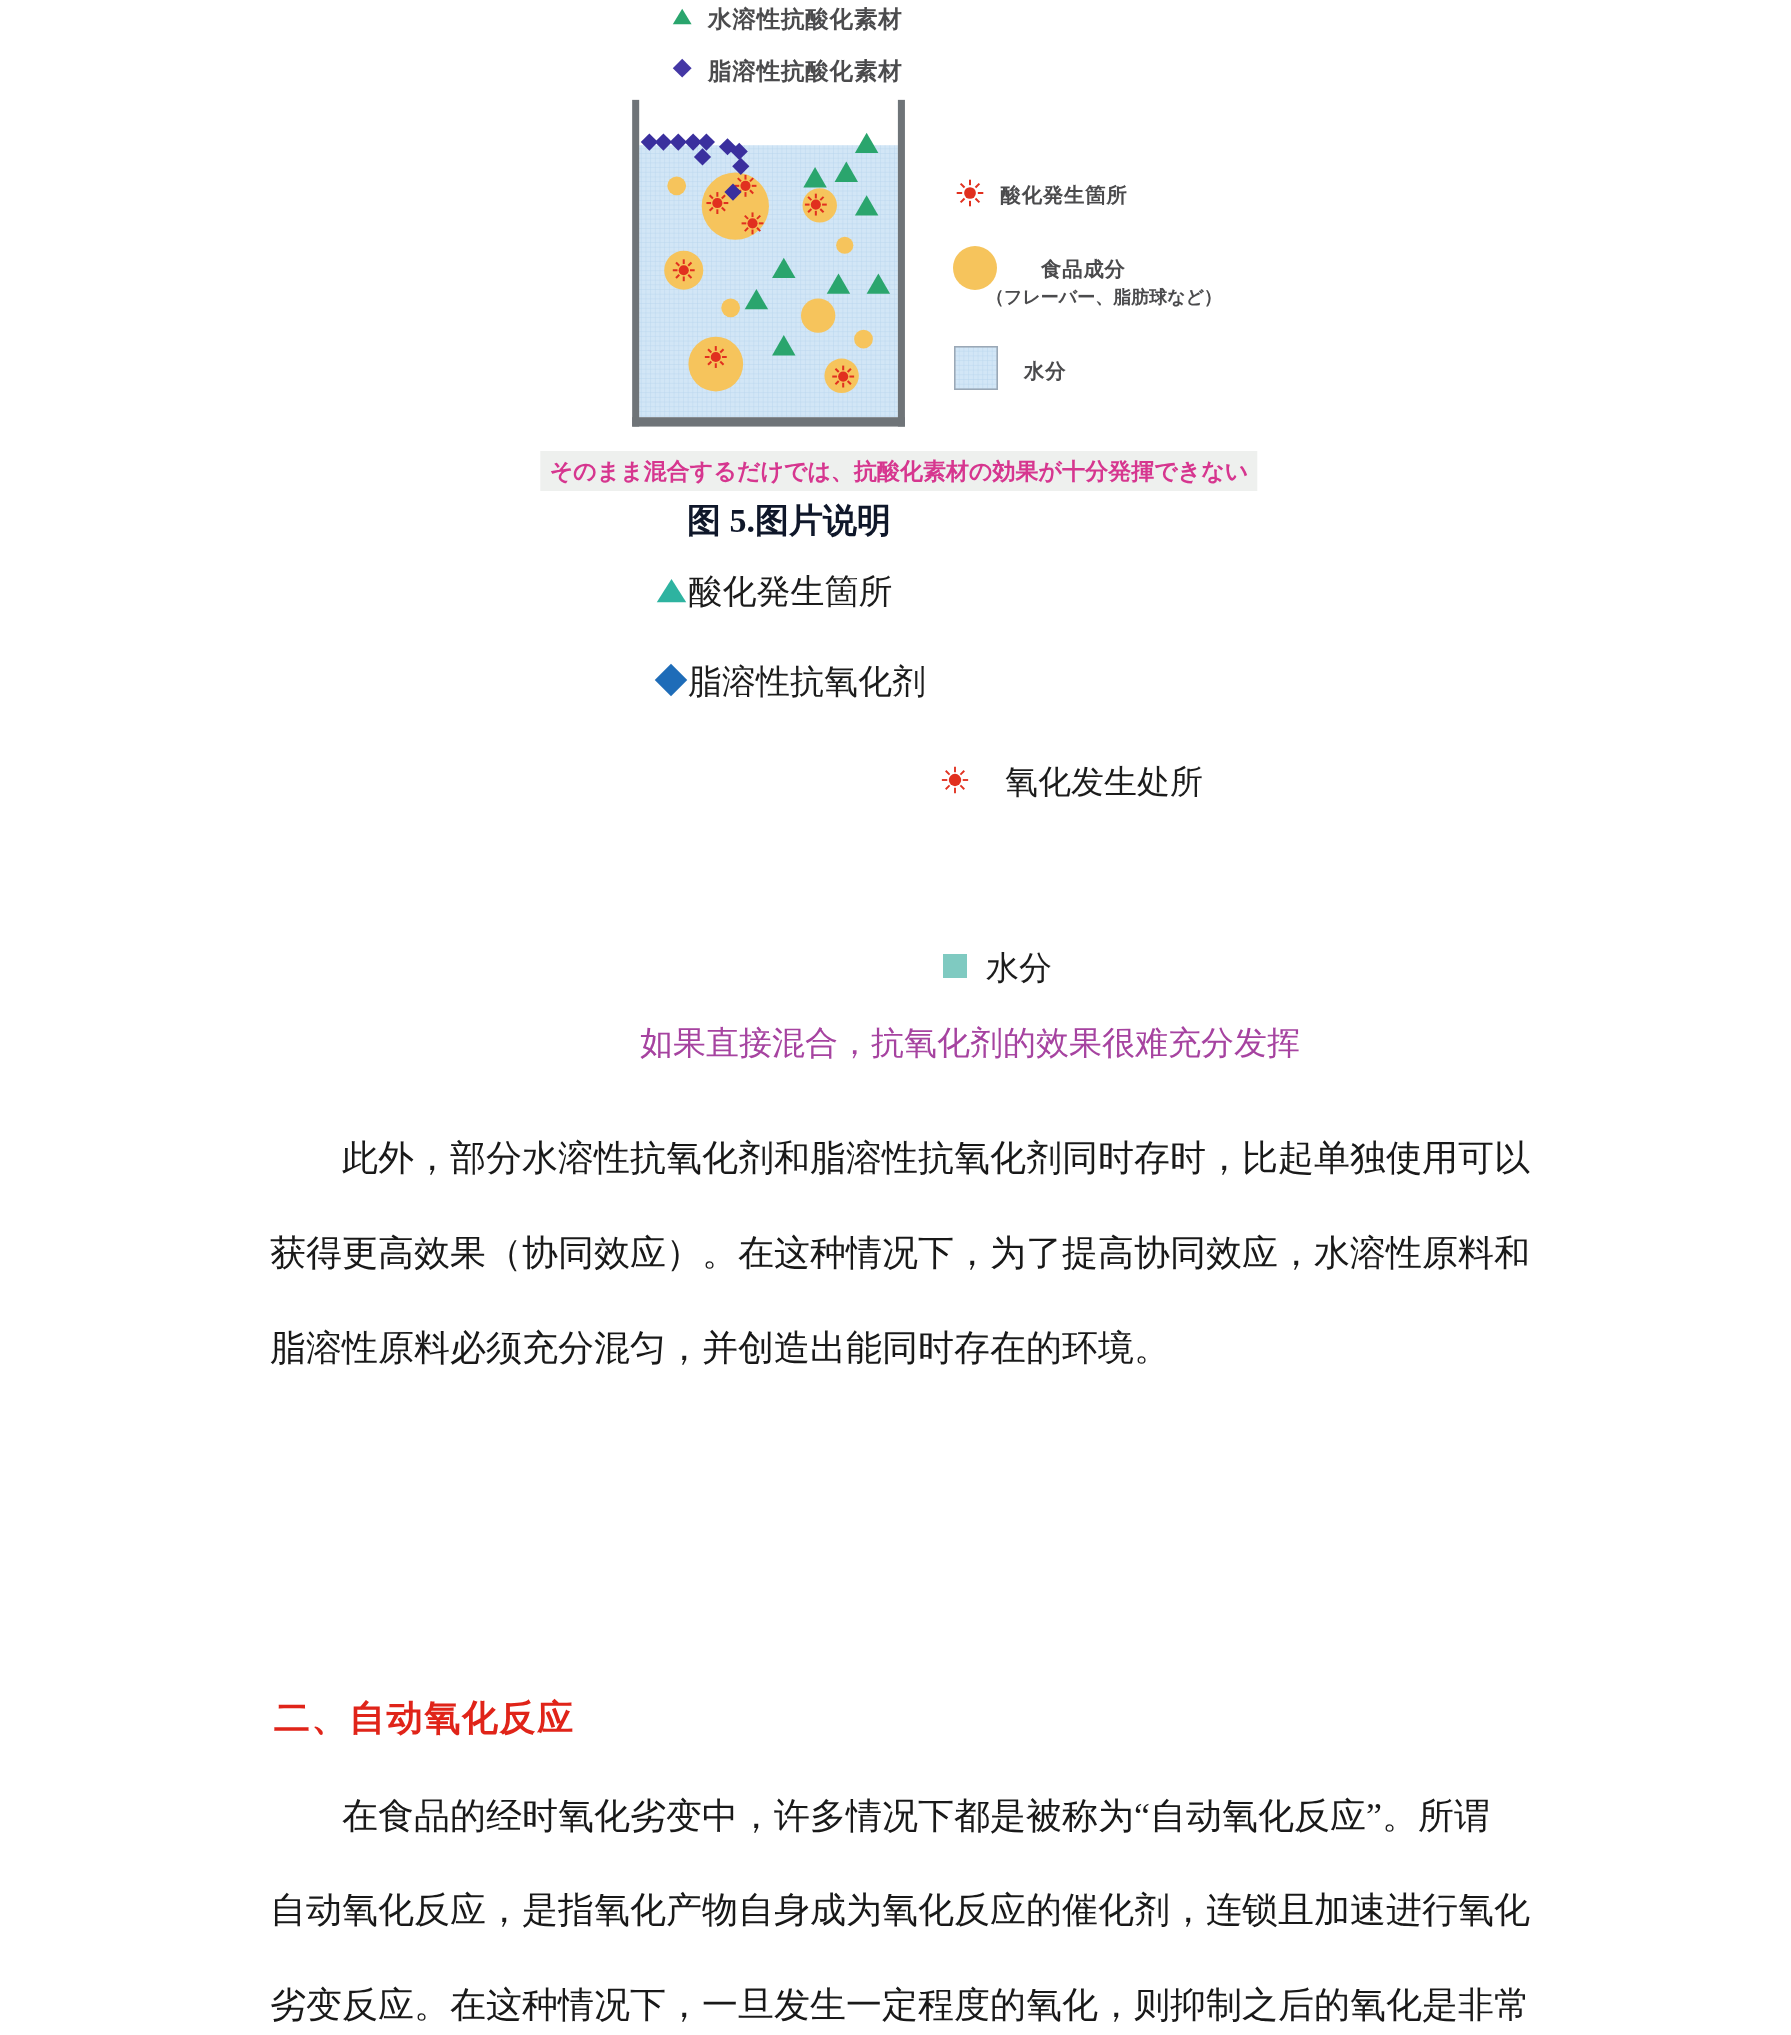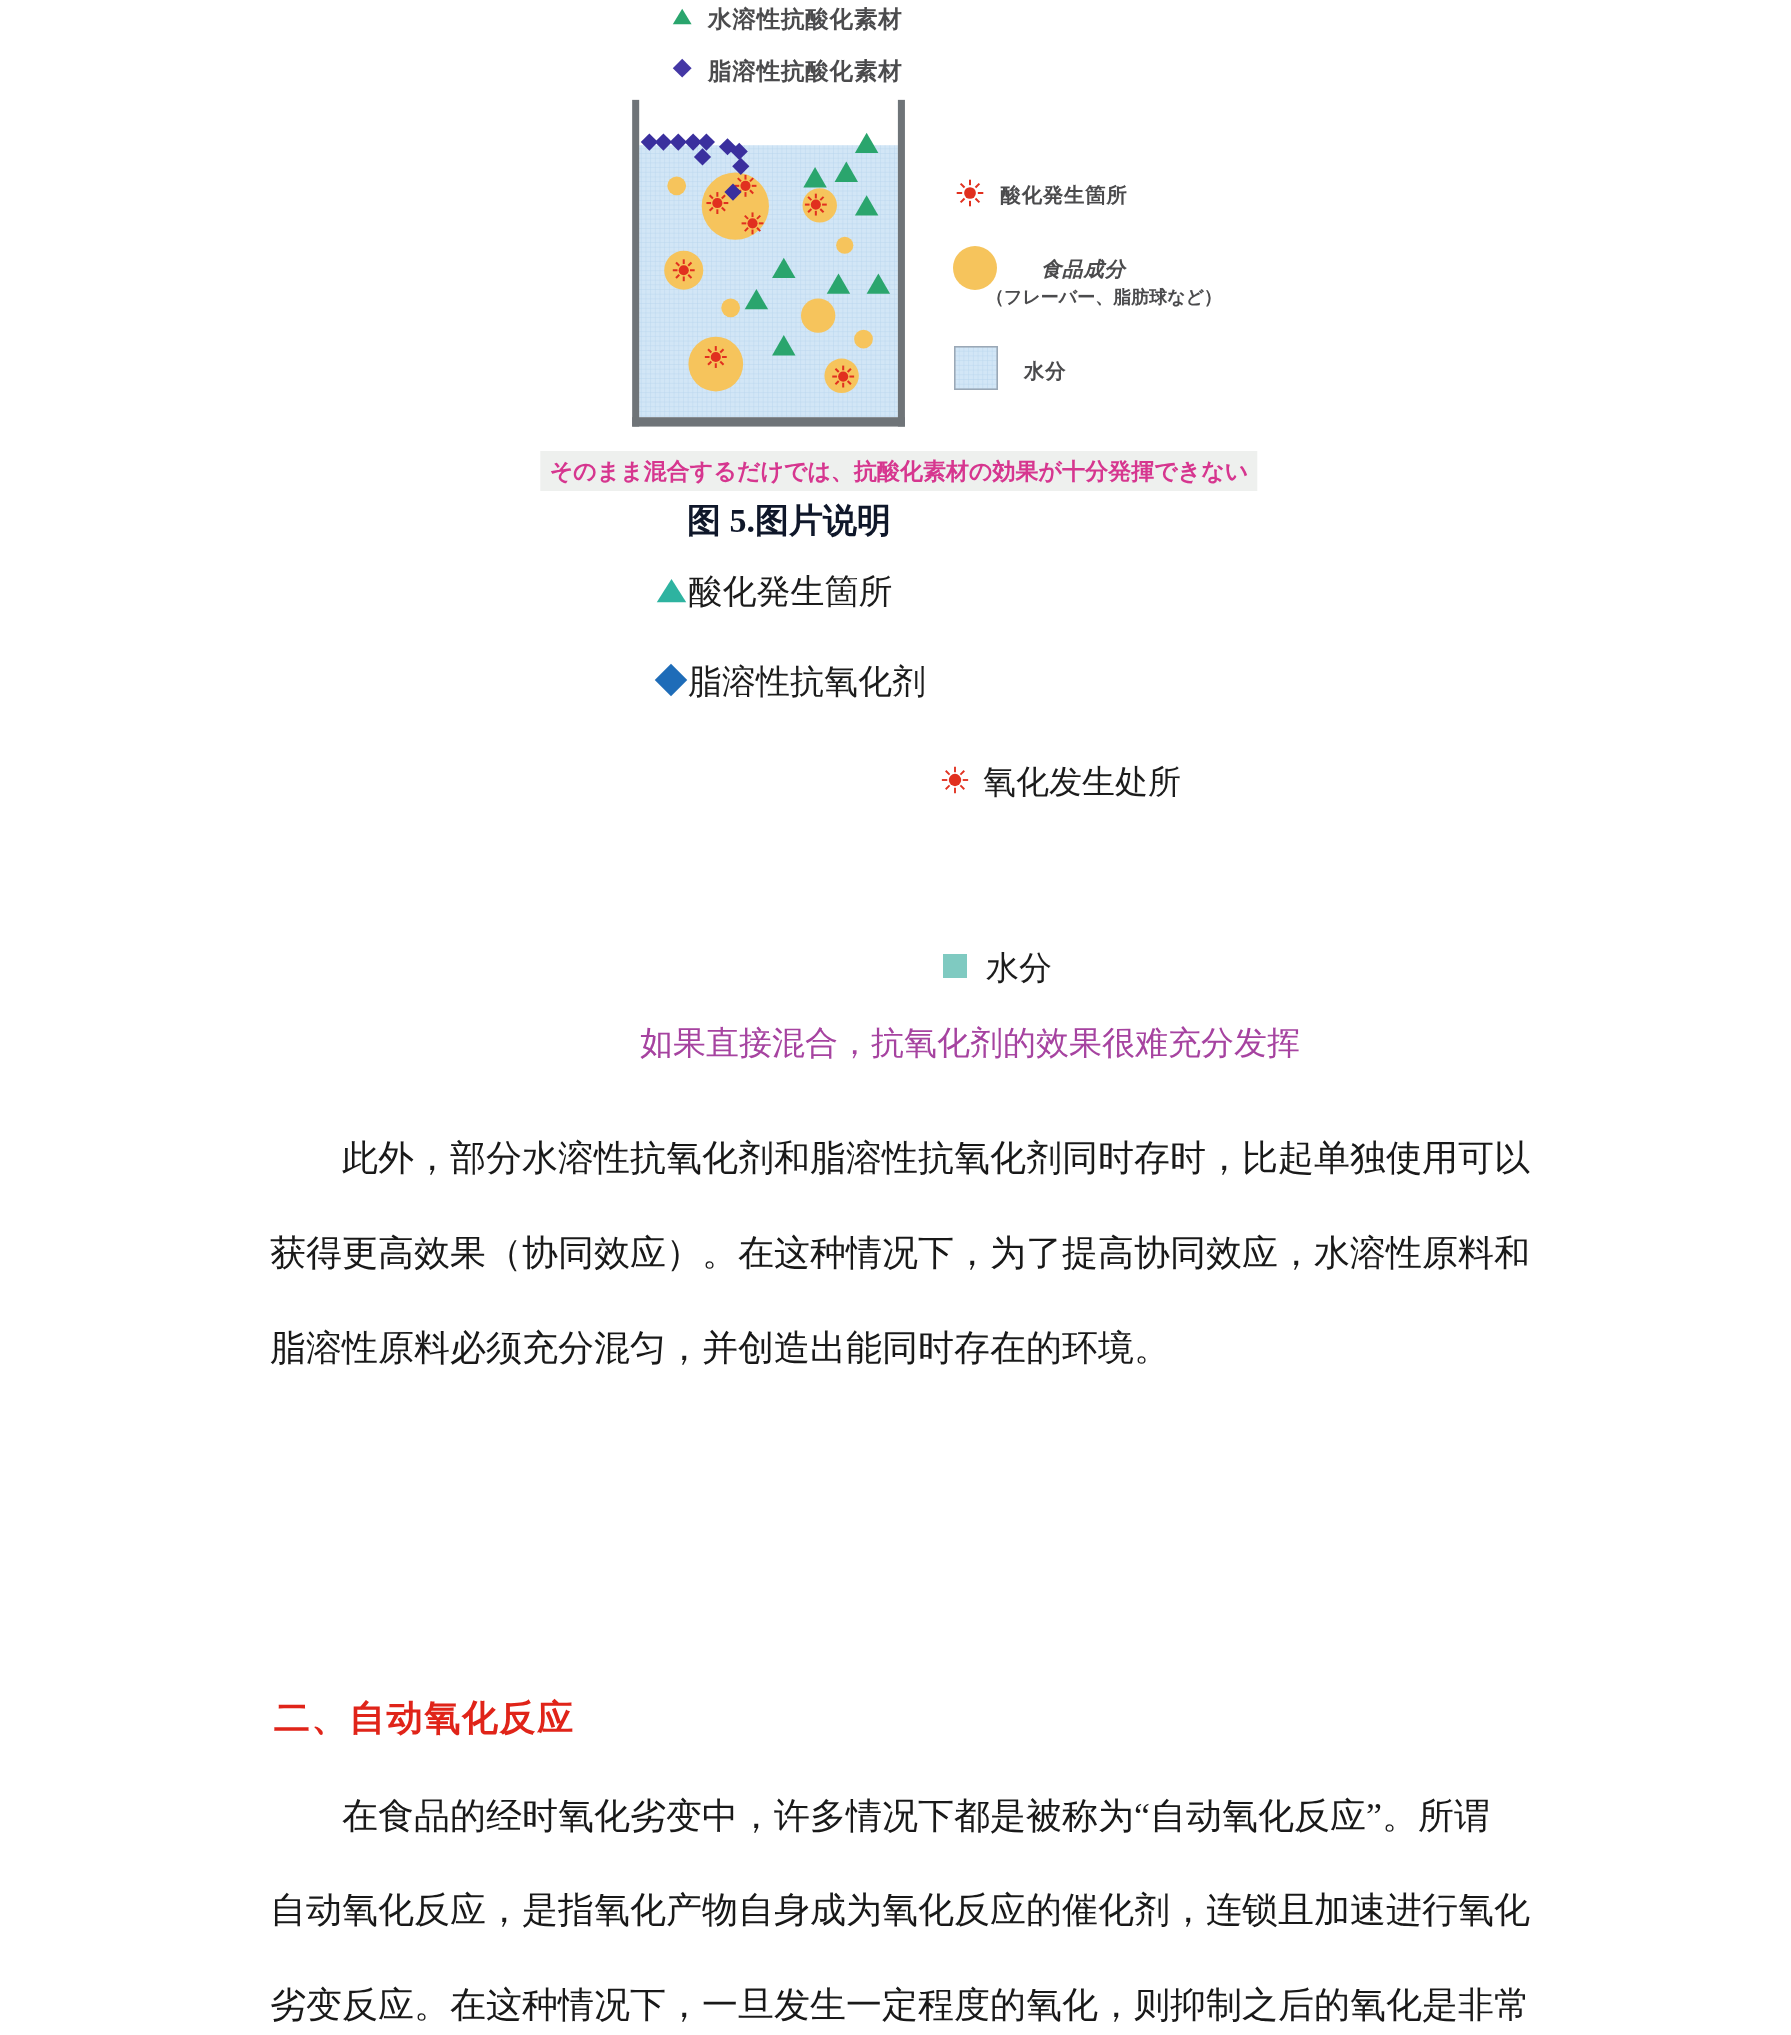--- a/index.html
+++ b/index.html
@@ -167,21 +167,21 @@
         </svg>
       </span>
       <span class="jp-label jp-right-label" style="margin-left:12.5px;">酸化発生箇所</span>
     </div>
 
     <div class="abs" style="left:953px;top:246px;">
       <svg width="44" height="44" viewBox="0 0 56 56">
           <circle cx="28" cy="28" r="28" fill="var(--beaker-yellow)"></circle>
         </svg>
     </div>
-    <div class="abs jp-label jp-right-label nowrap" style="left:1041px;top:255px;font-style:italic;">食品成分</div>
+    <div class="abs jp-label jp-right-label nowrap" style="left:1041px;top:255px;">食品成分</div>
     <div class="abs jp-label jp-sub-label nowrap" style="left:986px;top:285px;">（フレーバー、脂肪球など）</div>
 
     <div class="abs" style="left:954px;top:346px;">
       <svg width="44" height="44" viewBox="0 0 56 56">
         <rect x="1" y="1" width="54" height="54" fill="url(#wgrid)" stroke="#9aa8b6" stroke-width="2"></rect>
       </svg>
     </div>
     <div class="abs jp-label jp-right-label nowrap" style="left:1024px;top:357px;">水分</div>
 
     <div class="abs banner" style="left:899px;top:451px;transform:translateX(-50%);">そのまま混合するだけでは、抗酸化素材の効果が十分発揮できない</div>
@@ -216,21 +216,21 @@
             <line x1="-10" y1="0" x2="-17" y2="0"></line>
           <line x1="0" y1="10" x2="0" y2="17"></line>
             <line x1="0" y1="-10" x2="0" y2="-17"></line>
           <line x1="7" y1="7" x2="12" y2="12"></line>
             <line x1="-7" y1="-7" x2="-12" y2="-12"></line>
           <line x1="7" y1="-7" x2="12" y2="-12"></line>
             <line x1="-7" y1="7" x2="-12" y2="12"></line>
         </g>
       </svg>
     </span>
-    <span class="cn cn-legend-label nowrap" style="margin-left:11px;">氧化发生处所</span>
+    <span class="cn cn-legend-label nowrap" style="margin-left:33px;">氧化发生处所</span>
   </div>
 
 
   <div class="abs row cn-legend-small" style="left:943px;top:950px;height:36px;">
     <span class="icon">
       <svg width="24" height="24" viewBox="0 0 31 31">
           <rect width="31" height="31" fill="var(--teal-square)"></rect>
         </svg>
     </span>
     <span class="cn cn-legend-label nowrap" style="margin-left:19px;">水分</span>

